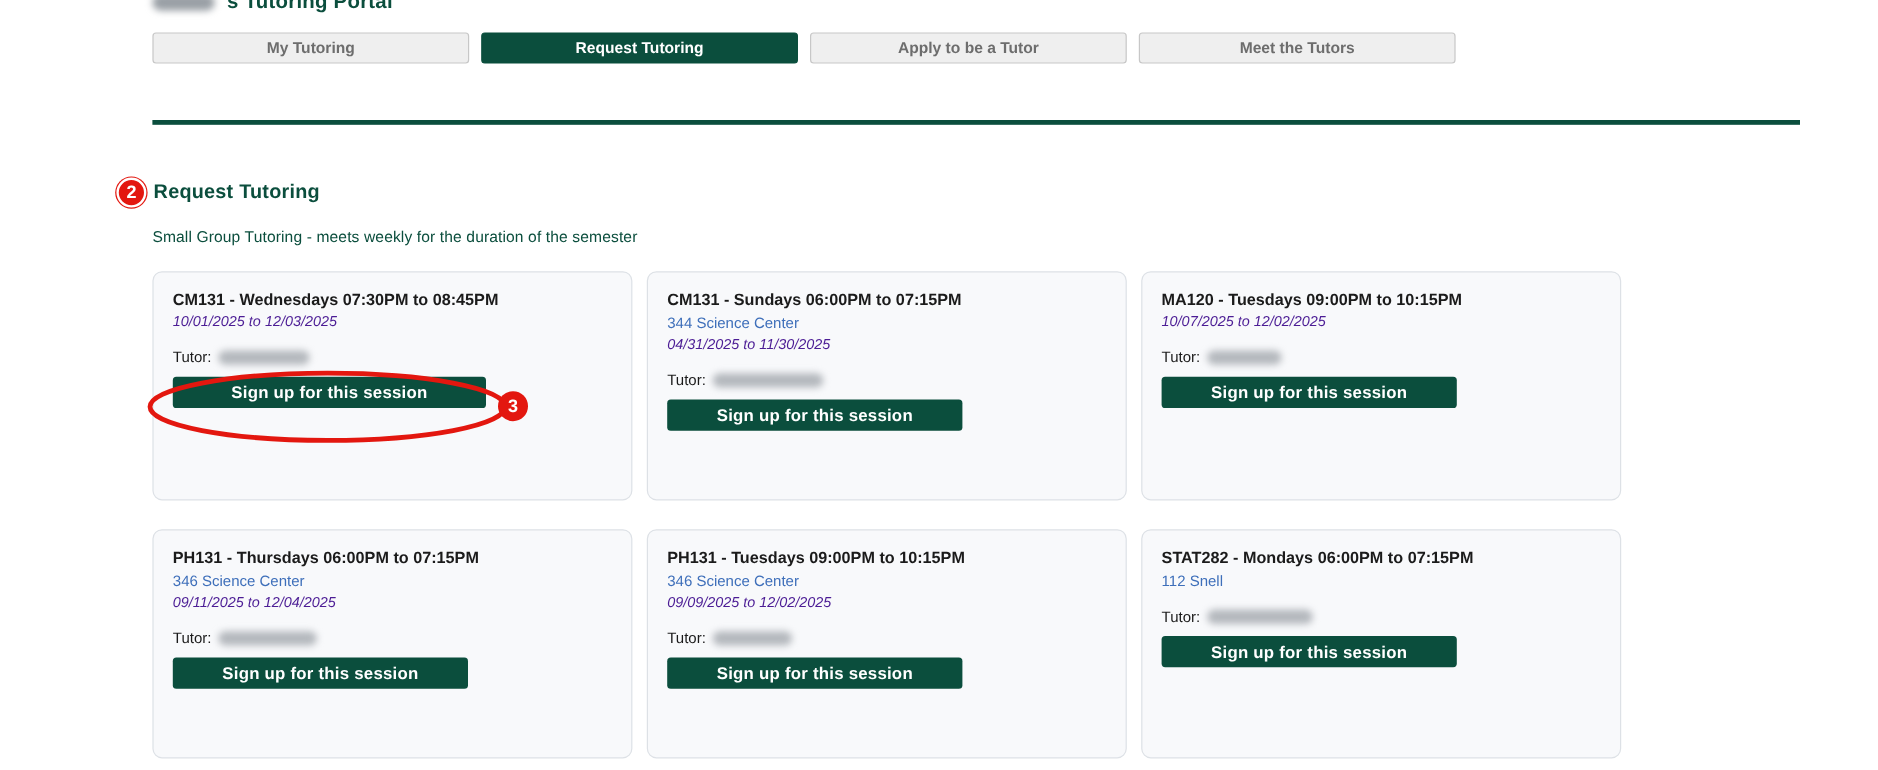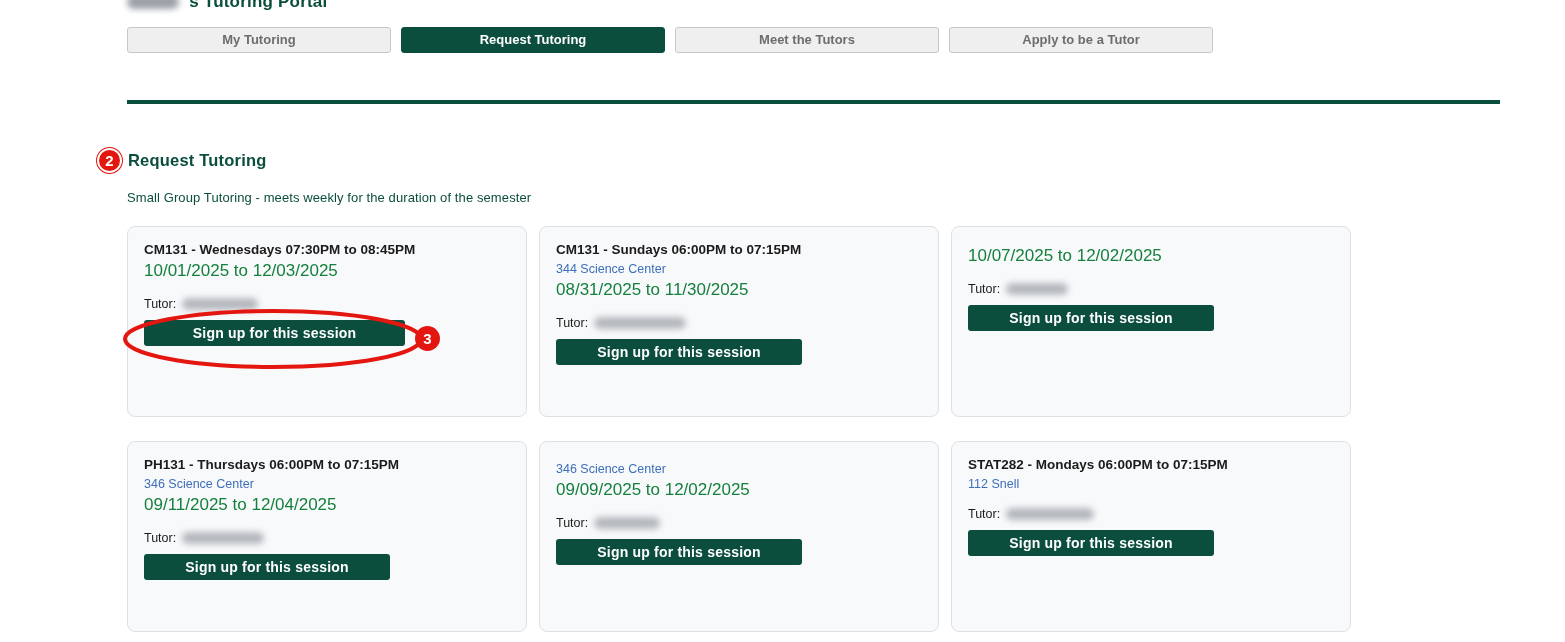--- a/index.html
+++ b/index.html
@@ -56,21 +56,21 @@
     display:grid; grid-template-columns:repeat(3,400px);
     column-gap:12px; row-gap:24px;
   }
   .card {
     position:relative; width:400px; height:191px;
     background:#f8f9fb; border:1px solid #dde1e6; border-radius:8px;
     padding:15px 16px;
   }
   .card-title { font-size:13.5px; font-weight:bold; color:#1b1b1b; }
   .card-loc { display:block; margin-top:5px; font-size:12.5px; color:#3e6fba; text-decoration:none; cursor:pointer; }
-  .card-dates { margin-top:4px; font-size:17px; color:#15803d; }
+  .card-dates { margin-top:4px; font-size:12px; color:#4c1d95;font-style:italic; }
   .card-tutor { margin-top:16px; font-size:12.5px; color:#1b1b1b; display:flex; align-items:center; gap:6px; }
   .tutor-blur { background:#b4b8bd; height:12px; }
   .signup-btn {
     display:block; margin-top:9px; width:246px; height:26px;
     background:#0b4e3d; border:none; border-radius:3px;
     color:#ffffff; font-family:inherit; font-size:14px; font-weight:bold;
     cursor:pointer; letter-spacing:.2px;
   }
   .signup-btn.wide { width:261px; }
 
@@ -95,22 +95,22 @@
   <div class="content">
 
     <h1 class="page-title">
       <span class="name-blur title-blur"></span>
       <span>'s Tutoring Portal</span>
     </h1>
 
     <nav class="tabs">
       <button class="tab">My Tutoring</button>
       <button class="tab active">Request Tutoring</button>
+      <button class="tab">Apply to be a Tutor</button>
       <button class="tab">Meet the Tutors</button>
-      <button class="tab">Apply to be a Tutor</button>
     </nav>
 
     <div class="divider"></div>
 
     <div class="heading-row">
       <span class="step-badge">2</span>
       <h2 class="section-heading">Request Tutoring</h2>
     </div>
     <h3 class="section-subheading">Small Group Tutoring - meets weekly for the duration of the semester</h3>
 
@@ -126,49 +126,51 @@
         <button class="signup-btn wide">Sign up for this session</button>
         <svg class="annotation-svg" viewBox="0 0 400 191">
           <ellipse cx="145" cy="112" rx="148" ry="28" fill="none" stroke="#e3170f" stroke-width="4"></ellipse>
         </svg>
         <span class="step-badge step3-badge">3</span>
       </div>
 
       <div class="card">
         <div class="card-title">CM131 - Sundays 06:00PM to 07:15PM</div>
         <a class="card-loc">344 Science Center</a>
-        <div class="card-dates">08/31/2025 to 11/30/2025</div>
+        <div class="card-dates">04/31/2025 to 11/30/2025</div>
         <div class="card-tutor">
           <span>Tutor:</span>
           <span class="name-blur tutor-blur bw-2"></span>
         </div>
         <button class="signup-btn">Sign up for this session</button>
       </div>
 
       <div class="card">
+        <div class="card-title">MA120 - Tuesdays 09:00PM to 10:15PM</div>
         <div class="card-dates">10/07/2025 to 12/02/2025</div>
         <div class="card-tutor">
           <span>Tutor:</span>
           <span class="name-blur tutor-blur bw-3"></span>
         </div>
         <button class="signup-btn">Sign up for this session</button>
       </div>
 
       <div class="card">
         <div class="card-title">PH131 - Thursdays 06:00PM to 07:15PM</div>
         <a class="card-loc">346 Science Center</a>
         <div class="card-dates">09/11/2025 to 12/04/2025</div>
         <div class="card-tutor">
           <span>Tutor:</span>
           <span class="name-blur tutor-blur bw-4"></span>
         </div>
         <button class="signup-btn">Sign up for this session</button>
       </div>
 
       <div class="card">
+        <div class="card-title">PH131 - Tuesdays 09:00PM to 10:15PM</div>
         <a class="card-loc">346 Science Center</a>
         <div class="card-dates">09/09/2025 to 12/02/2025</div>
         <div class="card-tutor">
           <span>Tutor:</span>
           <span class="name-blur tutor-blur bw-5"></span>
         </div>
         <button class="signup-btn">Sign up for this session</button>
       </div>
 
       <div class="card">

